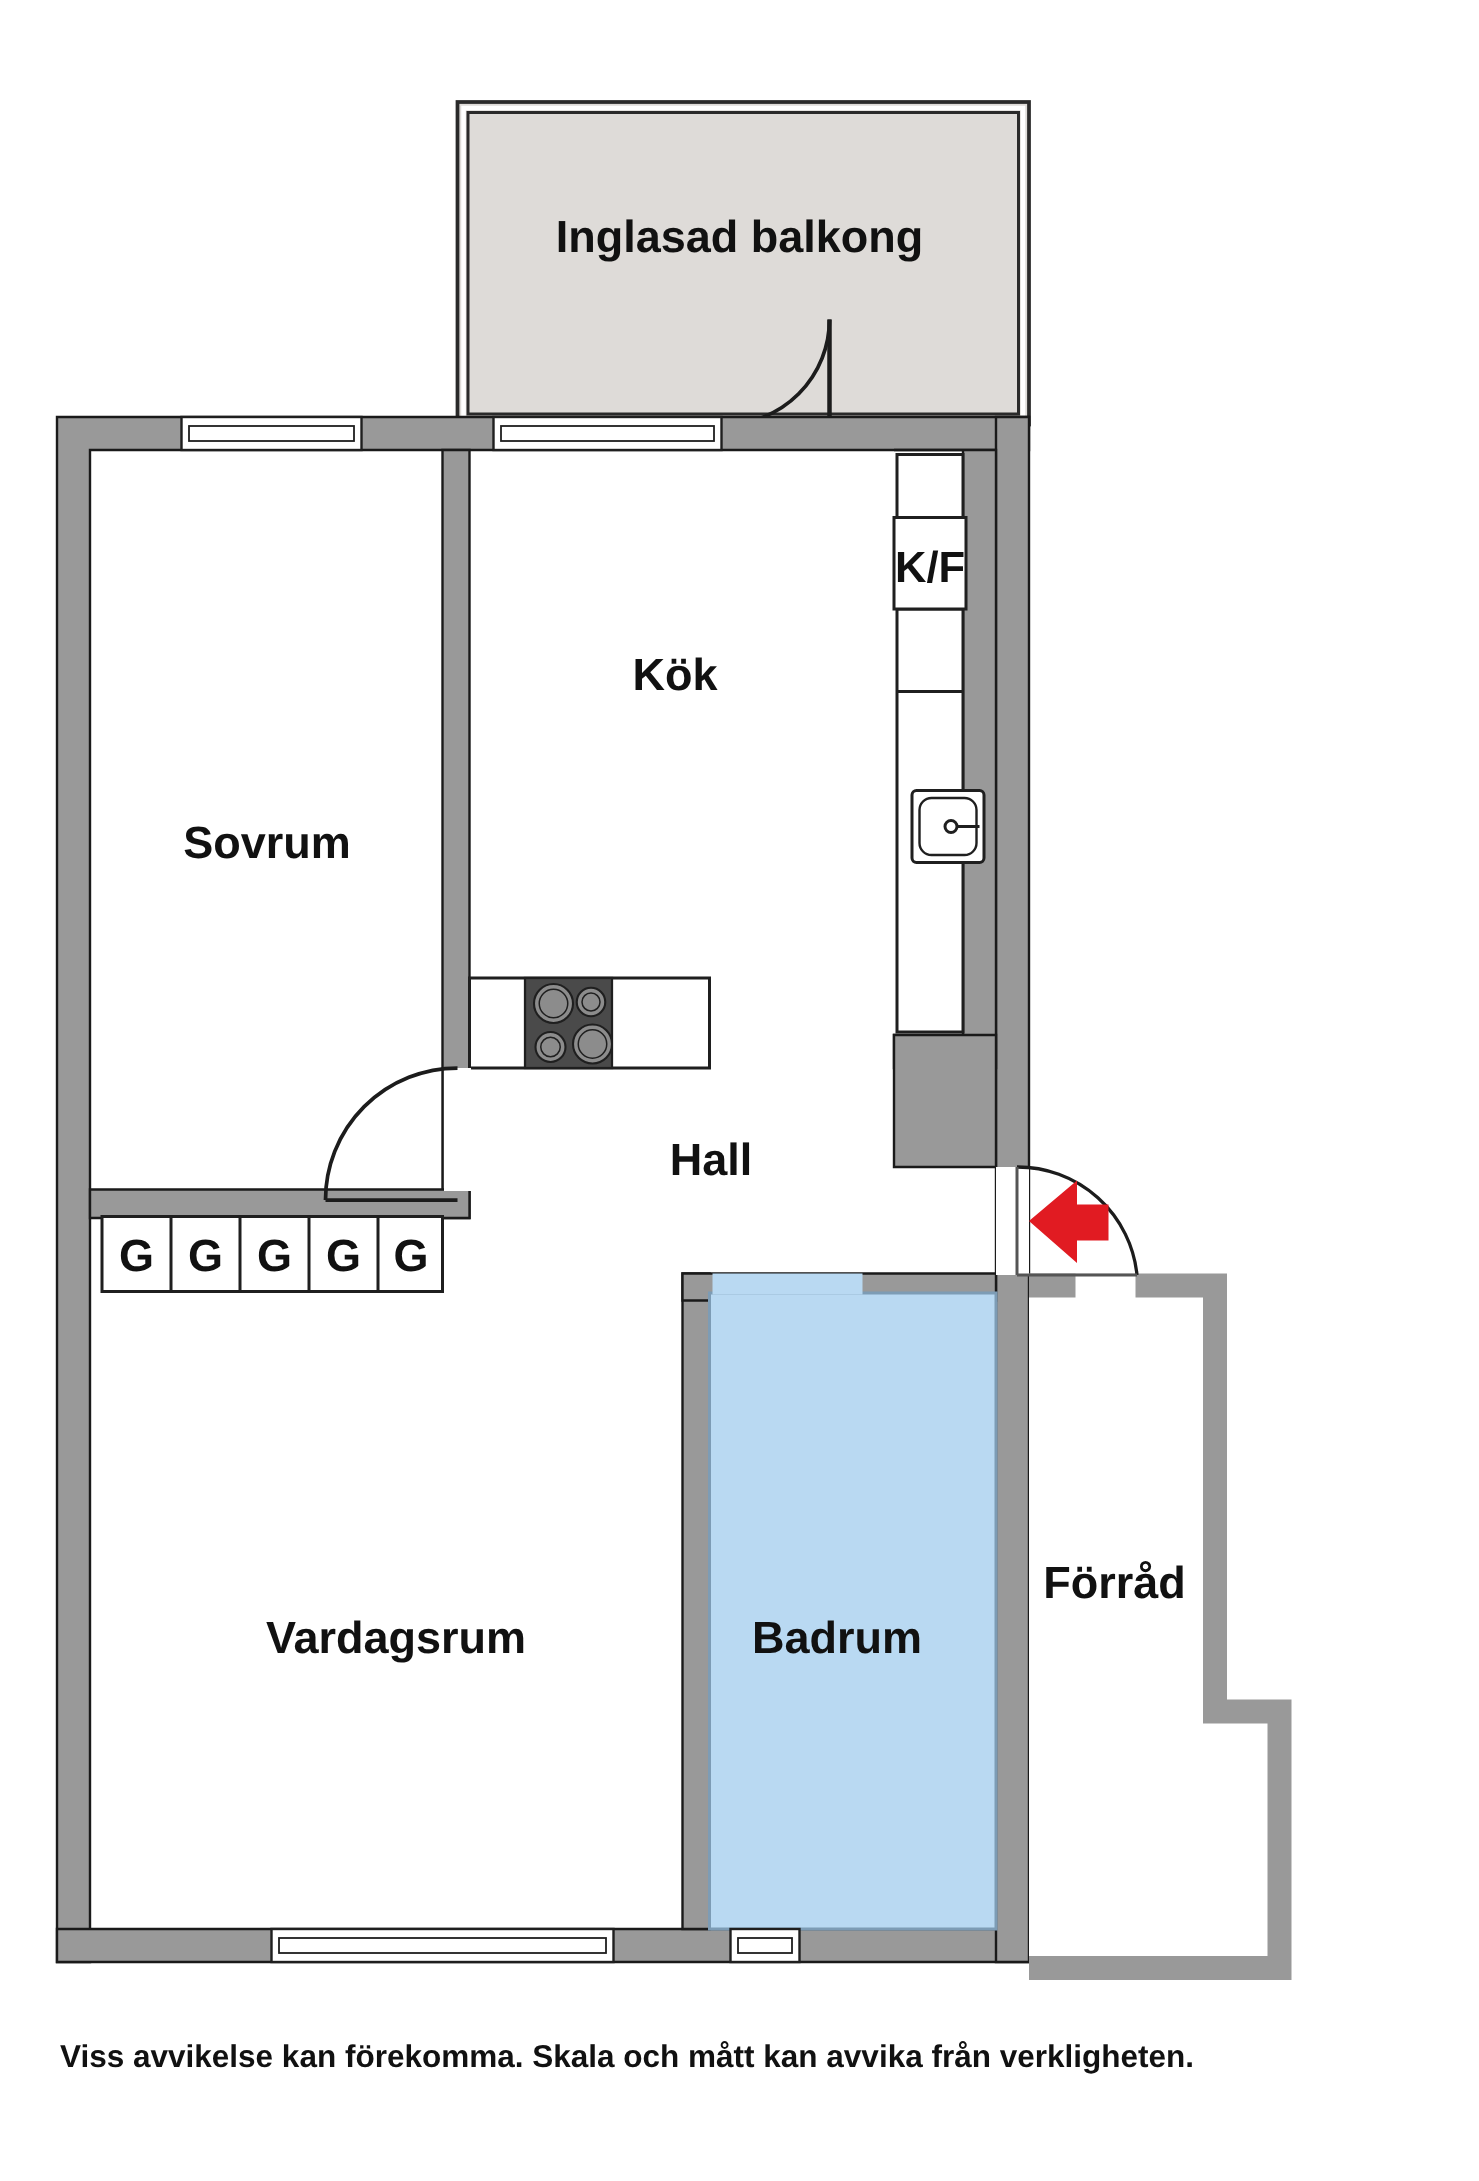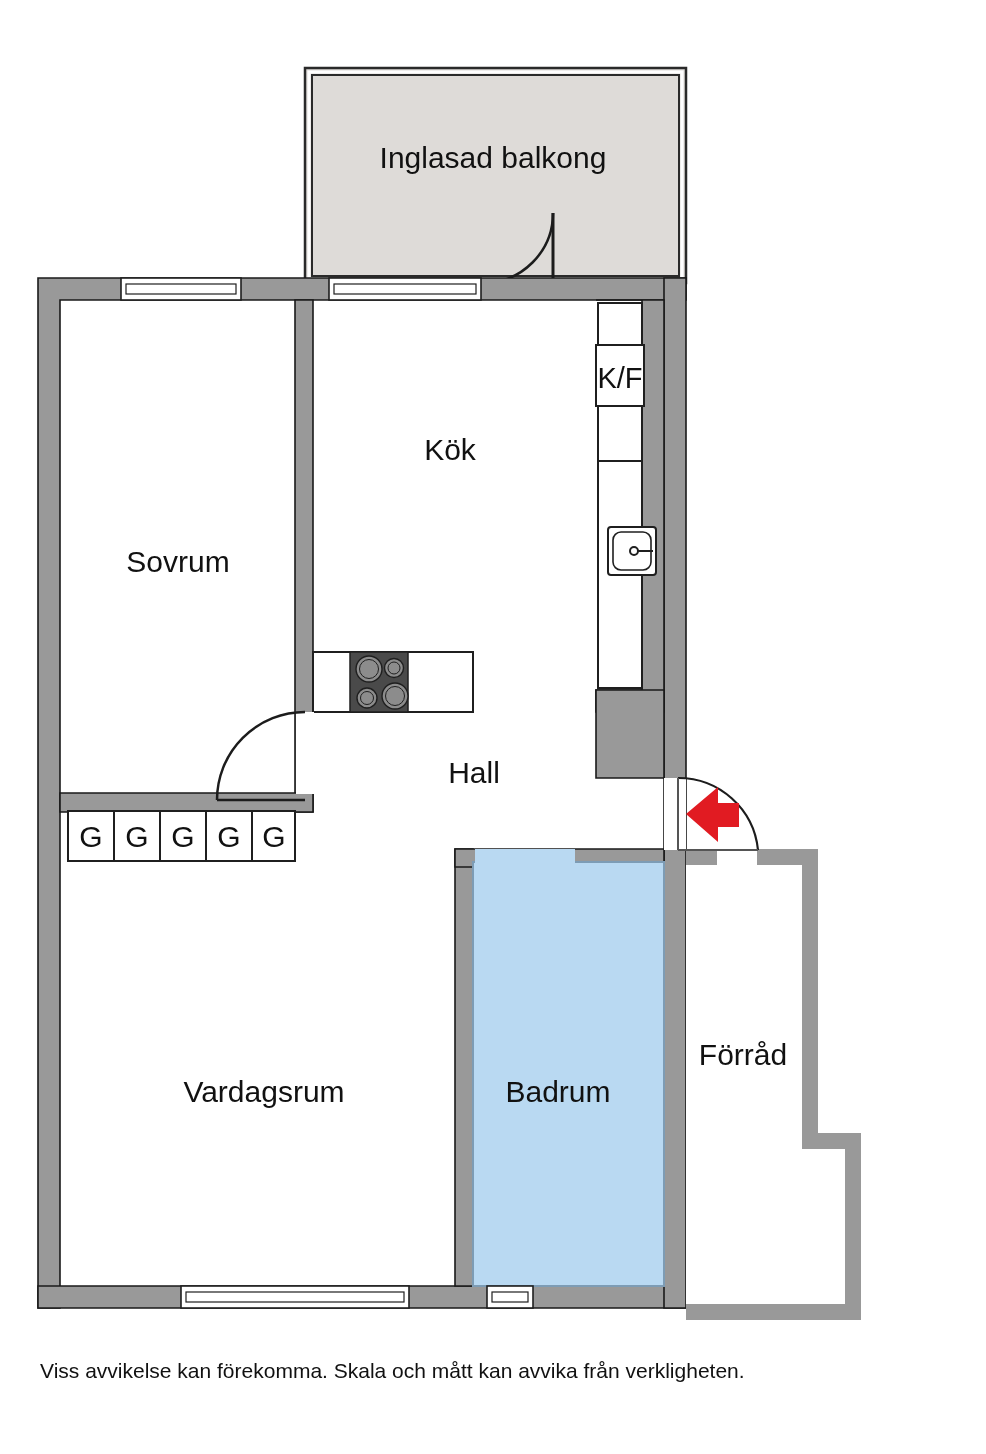--- a/index.html
+++ b/index.html
@@ -12,20 +12,21 @@
     height: 1454px;
     font-family: "Liberation Sans", sans-serif;
     overflow: hidden;
     position: relative;
   }
   #floorplan-root {
     position: absolute;
     left: 0; top: 0;
     width: 808px;
     height: 1454px;
+    font-weight: bold;
   }
   svg.plan {
     display: block;
     width: 986px;
     height: 1454px;
   }
   text {
     font-family: "Liberation Sans", sans-serif;
     fill: #111111;
   }

